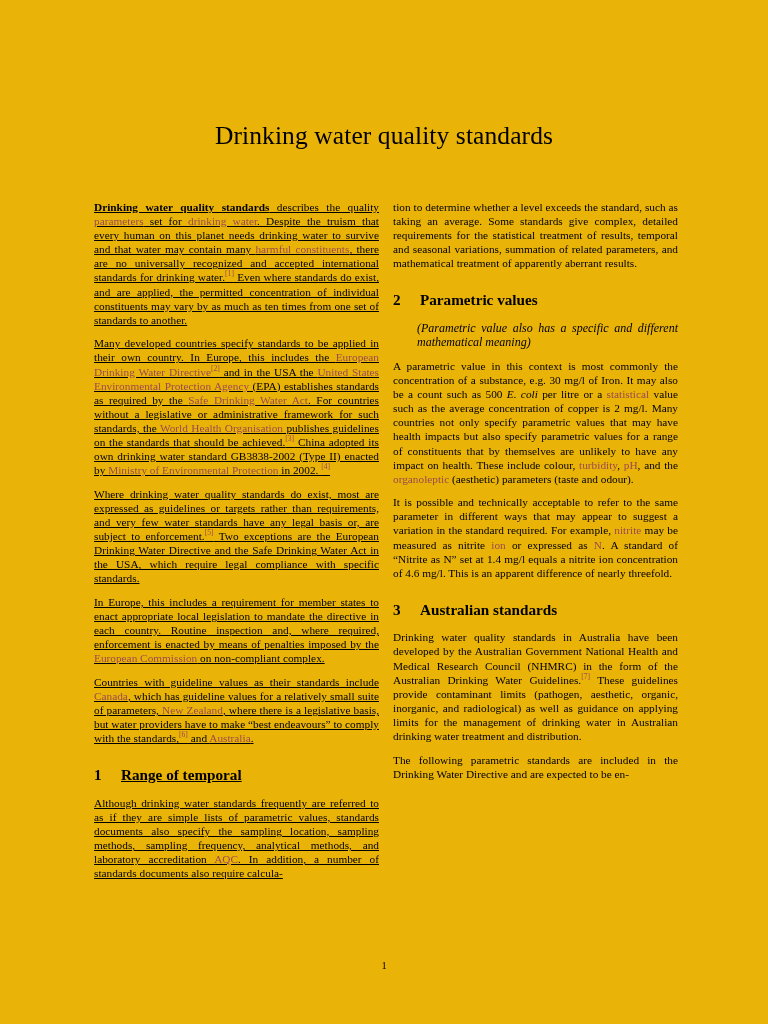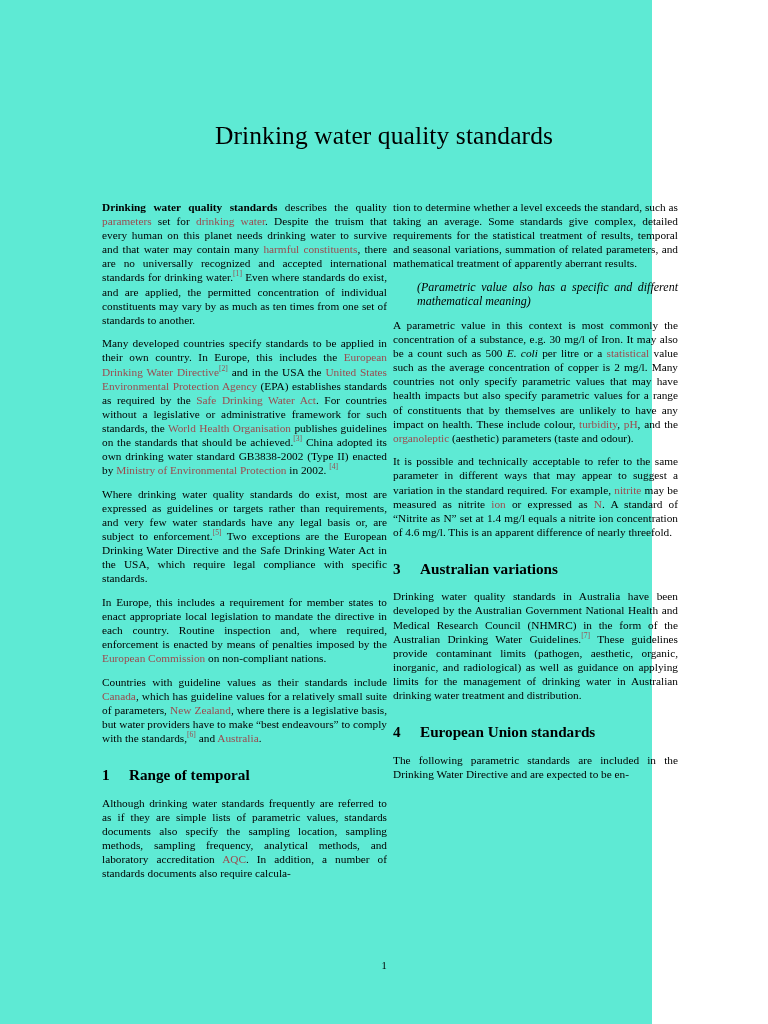--- a/index.html
+++ b/index.html
@@ -11,23 +11,23 @@
     width: 768px;
     height: 1024px;
     font-family: "Liberation Serif", "DejaVu Serif", serif;
     color: #000000;
     position: relative;
     overflow: hidden;
   }
   .page {
     position: absolute;
     left: 0; top: 0;
-    width: 652px;
+    width: 768px;
     height: 1024px;
-    background: #5eead4;
+    background: #eab308;
   }
   .doc-title {
     position: absolute;
     left: 0;
     top: 104px;
     width: 768px;
     text-align: center;
     font-size: 25.5px;
     font-weight: normal;
     letter-spacing: 0.1px;
@@ -39,21 +39,21 @@
     left: 90px;
     top: 200px;
     width: 588px;
     height: 760px;
   }
   .col {
     position: absolute;
     top: 0;
     width: 285px;
   }
-  .col-left  { left: 12px; }
+  .col-left  { left: 4px; text-decoration: underline; }
   .col-right { left: 303px; }
 
   p.body-par {
     margin: 0 0 9.5px 0;
     font-size: 11.3px;
     line-height: 14.1px;
     text-align: justify;
     text-justify: inter-word;
     hyphens: manual;
     -webkit-hyphens: manual;
@@ -111,46 +111,46 @@
   <div class="columns">
 
     <div class="col col-left">
 
       <p class="body-par"><span class="lead">Drinking water quality standards</span><span> describes the quality </span><span class="lnk">parameters</span><span> set for </span><span class="lnk">drinking water</span><span>. Despite the truism that every human on this planet needs drinking water to survive and that water may contain many </span><span class="lnk">harmful constituents</span><span>, there are no universally recognized and accepted international standards for drinking water.</span><span class="sup lnk">[1]</span><span> Even where standards do exist, and are applied, the permitted concentration of individual constituents may vary by as much as ten times from one set of standards to another.</span></p>
 
       <p class="body-par"><span>Many developed countries specify standards to be applied in their own country. In Europe, this includes the </span><span class="lnk">European Drinking Water Directive</span><span class="sup lnk">[2]</span><span> and in the USA the </span><span class="lnk">United States Environmental Protection Agency</span><span> (EPA) establishes standards as required by the </span><span class="lnk">Safe Drinking Water Act</span><span>. For countries without a legislative or administrative framework for such standards, the </span><span class="lnk">World Health Organisation</span><span> publishes guidelines on the standards that should be achieved.</span><span class="sup lnk">[3]</span><span> China adopted its own drinking water standard GB3838-2002 (Type II) enacted by </span><span class="lnk">Ministry of Environmental Protection</span><span> in 2002. </span><span class="sup lnk">[4]</span></p>
 
       <p class="body-par"><span>Where drinking water quality standards do exist, most are expressed as guidelines or targets rather than requirements, and very few water standards have any legal basis or, are subject to enforcement.</span><span class="sup lnk">[5]</span><span> Two exceptions are the European Drinking Water Directive and the Safe Drinking Water Act in the USA, which require legal compliance with specific standards.</span></p>
 
-      <p class="body-par"><span>In Europe, this includes a requirement for member states to enact appropriate local legislation to mandate the directive in each country. Routine inspection and, where required, enforcement is enacted by means of penalties imposed by the </span><span class="lnk">European Commission</span><span> on non-compliant nations.</span></p>
+      <p class="body-par"><span>In Europe, this includes a requirement for member states to enact appropriate local legislation to mandate the directive in each country. Routine inspection and, where required, enforcement is enacted by means of penalties imposed by the </span><span class="lnk">European Commission</span><span> on non-compliant complex.</span></p>
 
       <p class="body-par"><span>Countries with guideline values as their standards include </span><span class="lnk">Canada</span><span>, which has guideline values for a relatively small suite of parameters, </span><span class="lnk">New Zealand</span><span>, where there is a legislative basis, but water providers have to make “best endeavours” to comply with the standards,</span><span class="sup lnk">[6]</span><span> and </span><span class="lnk">Australia</span><span>.</span></p>
 
       <h2 class="sec"><span class="num">1</span><span>Range of temporal</span></h2>
 
       <p class="body-par tight"><span>Although drinking water standards frequently are referred to as if they are simple lists of parametric values, standards documents also specify the sampling location, sampling methods, sampling frequency, analytical methods, and laboratory accreditation </span><span class="lnk">AQC</span><span>. In addition, a number of standards documents also require calcula-</span></p>
 
     </div>
 
     <div class="col col-right">
 
       <p class="body-par"><span>tion to determine whether a level exceeds the standard, such as taking an average. Some standards give complex, detailed requirements for the statistical treatment of results, temporal and seasonal variations, summation of related parameters, and mathematical treatment of apparently aberrant results.</span></p>
 
+      <h2 class="sec"><span class="num">2</span><span>Parametric values</span></h2>
 
       <p class="note">(Parametric value also has a specific and different mathematical meaning)</p>
 
       <p class="body-par"><span>A parametric value in this context is most commonly the concentration of a substance, e.g. 30 mg/l of Iron. It may also be a count such as 500 </span><span class="ital">E. coli</span><span> per litre or a </span><span class="lnk">statistical</span><span> value such as the average concentration of copper is 2 mg/l. Many countries not only specify parametric values that may have health impacts but also specify parametric values for a range of constituents that by themselves are unlikely to have any impact on health. These include colour, </span><span class="lnk">turbidity</span><span>, </span><span class="lnk">pH</span><span>, and the </span><span class="lnk">organoleptic</span><span> (aesthetic) parameters (taste and odour).</span></p>
 
       <p class="body-par"><span>It is possible and technically acceptable to refer to the same parameter in different ways that may appear to suggest a variation in the standard required. For example, </span><span class="lnk">nitrite</span><span> may be measured as nitrite </span><span class="lnk">ion</span><span> or expressed as </span><span class="lnk">N</span><span>. A standard of “Nitrite as N” set at 1.4 mg/l equals a nitrite ion concentration of 4.6 mg/l. This is an apparent difference of nearly threefold.</span></p>
 
-      <h2 class="sec"><span class="num">3</span><span>Australian variations</span></h2>
+      <h2 class="sec"><span class="num">3</span><span>Australian standards</span></h2>
 
       <p class="body-par"><span>Drinking water quality standards in Australia have been developed by the Australian Government National Health and Medical Research Council (NHMRC) in the form of the Australian Drinking Water Guidelines.</span><span class="sup lnk">[7]</span><span> These guidelines provide contaminant limits (pathogen, aesthetic, organic, inorganic, and radiological) as well as guidance on applying limits for the management of drinking water in Australian drinking water treatment and distribution.</span></p>
 
-      <h2 class="sec"><span class="num">4</span><span>European Union standards</span></h2>
 
       <p class="body-par tight"><span>The following parametric standards are included in the Drinking Water Directive and are expected to be en-</span></p>
 
     </div>
 
   </div>
 
   <div class="pagenum">1</div>
 
 </div>

